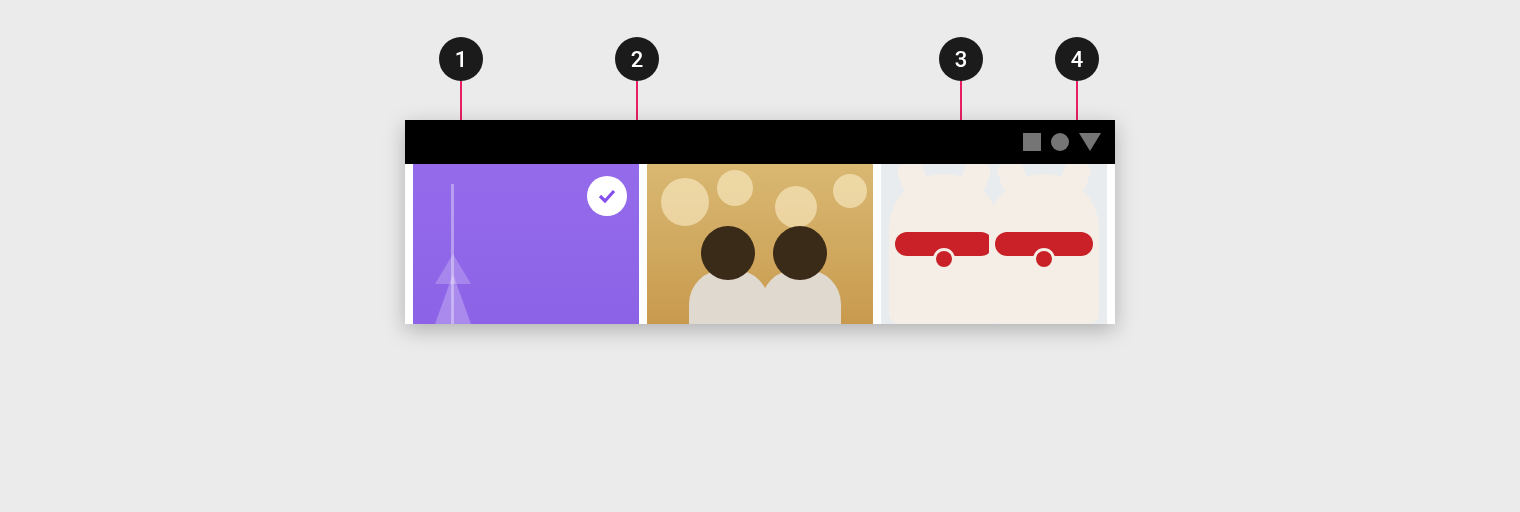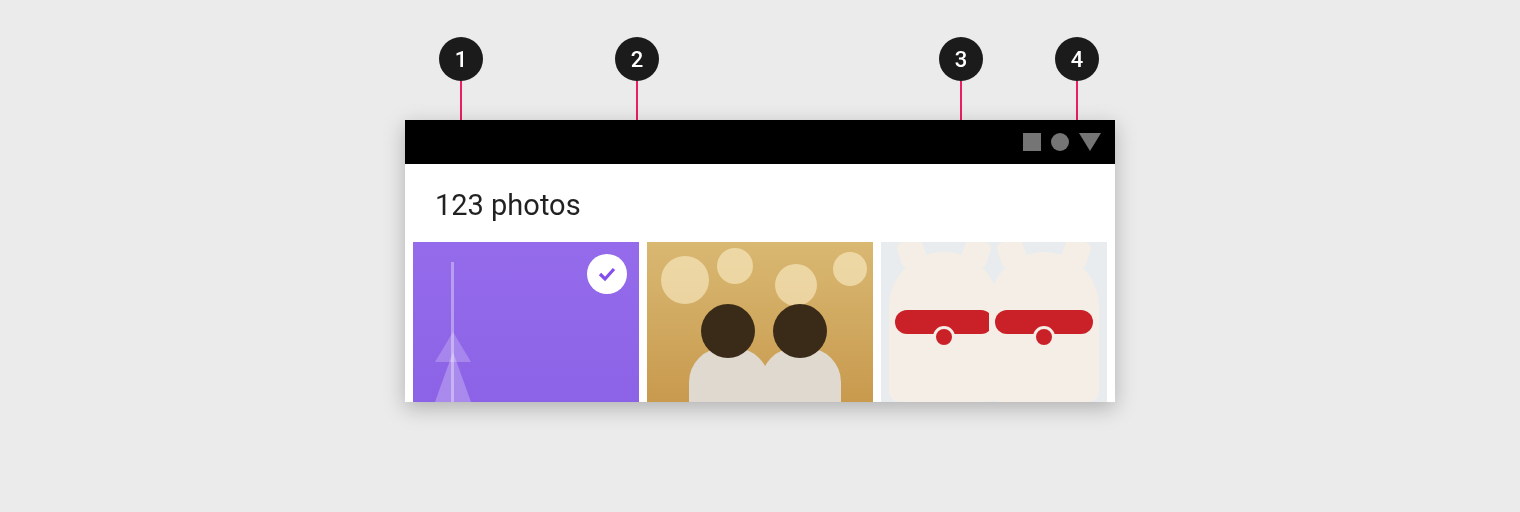--- a/index.html
+++ b/index.html
@@ -145,21 +145,20 @@
 <div class="pink-box" style="left:1061px; top:198px; width:32px; height:48px;"></div>
 
 <div class="device">
   <div class="status-bar">
     <div class="status-square"></div>
     <div class="status-circle"></div>
     <div class="status-triangle"></div>
   </div>
 
 
-  <div class="section-title">123 photos</div>
 
   <div class="grid">
     <div class="thumb thumb1">
       <div class="thumb1-tower"></div>
       <div class="selected-badge">
         <svg viewBox="0 0 24 24" fill="none" stroke="currentColor" stroke-width="3.2">
             <path d="M5 12 L10 17 L19 7"></path>
           </svg>
       </div>
     </div>

